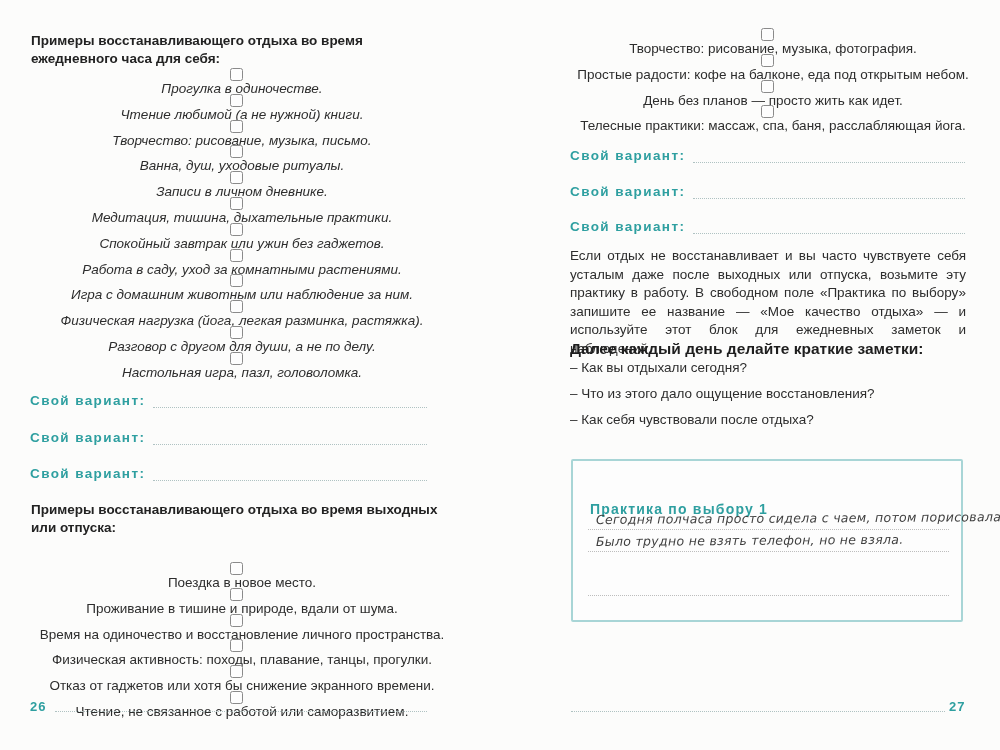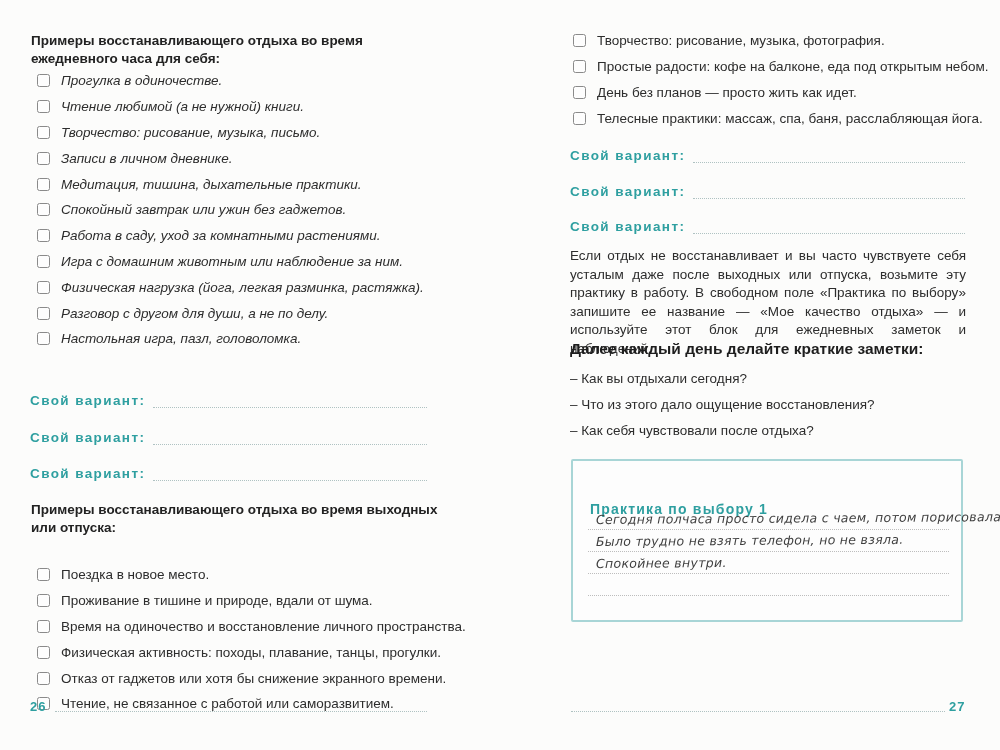--- a/index.html
+++ b/index.html
@@ -22,20 +22,21 @@
     font-weight:bold;
     font-size:13.5px;
     line-height:17.5px;
     color:#222;
   }
   .check-list{list-style:none;}
   .check-row{
     height:25.8px;
     display:flex;
     align-items:center;
+    flex-direction:column;
   }
   .cb{
     flex:0 0 13px;
     width:13px;height:13px;
     border:1.5px solid #8A8A8A;
     border-radius:2.5px;
     background:#FDFDFD;
     margin-right:11px;
   }
   .cb-label{
@@ -139,20 +140,24 @@
   <li class="check-row">
       <span class="cb"></span>
       <span class="cb-label">Чтение любимой (а не нужной) книги.</span>
     </li>
   <li class="check-row">
       <span class="cb"></span>
       <span class="cb-label">Творчество: рисование, музыка, письмо.</span>
     </li>
   <li class="check-row">
       <span class="cb"></span>
+      <span class="cb-label">Ванна, душ, уходовые ритуалы.</span>
+    </li>
+  <li class="check-row">
+      <span class="cb"></span>
       <span class="cb-label">Записи в личном дневнике.</span>
     </li>
   <li class="check-row">
       <span class="cb"></span>
       <span class="cb-label">Медитация, тишина, дыхательные практики.</span>
     </li>
   <li class="check-row">
       <span class="cb"></span>
       <span class="cb-label">Спокойный завтрак или ужин без гаджетов.</span>
     </li>
@@ -256,34 +261,31 @@
   <div class="sv-row">
     <span class="sv-label teal-label">Свой вариант:</span>
     <span class="sv-line"></span>
   </div>
 </div>
 
 <div class="abs para" style="left:570px;top:247px;width:396px;">Если отдых не восстанавливает и вы часто чувствуете себя усталым даже после выходных или отпуска, возьмите эту практику в работу. В свободном поле «Практика по выбору» запишите ее название — «Мое качество отдыха» — и используйте этот блок для ежедневных заметок и наблюдений.</div>
 
 <div class="abs big-heading" style="left:570px;top:339px;width:400px;">Далее каждый день делайте краткие заметки:</div>
 
-<div class="abs" style="left:570px;top:365px;width:400px;">
+<div class="abs" style="left:570px;top:354px;width:400px;">
   <div class="q-row">– Как вы отдыхали сегодня?</div>
   <div class="q-row">– Что из этого дало ощущение восстановления?</div>
   <div class="q-row">– Как себя чувствовали после отдыха?</div>
 </div>
 
 <div class="abs practice-box" style="left:571px;top:459px;width:392px;height:163px;text-align:center;">
   <div class="pb-title teal-label">Практика по выбору 1</div>
   <div class="hw-line" style="top:47px;">
     <span class="hw-text">Сегодня полчаса просто сидела с чаем, потом порисовала.</span>
   </div>
   <div class="hw-line" style="top:69px;">
     <span class="hw-text">Было трудно не взять телефон, но не взяла.</span>
   </div>
-  <div class="hw-line" style="top:91px;">
-    <span class="hw-text">Спокойнее внутри.</span>
-  </div>
   <div class="hw-line" style="top:113px;"></div>
 </div>
 
 <div class="abs footer-line" style="left:571px;top:711px;width:374px;"></div>
 <div class="abs page-num" style="left:949px;top:699px;">27</div>
 
 </body></html>

